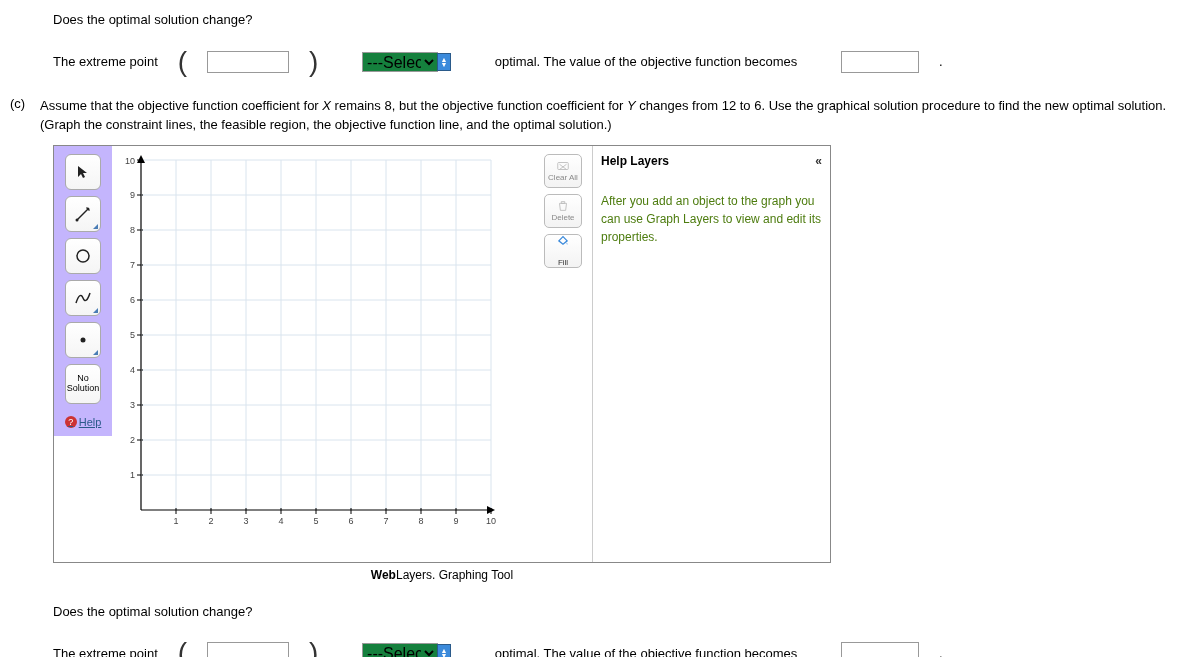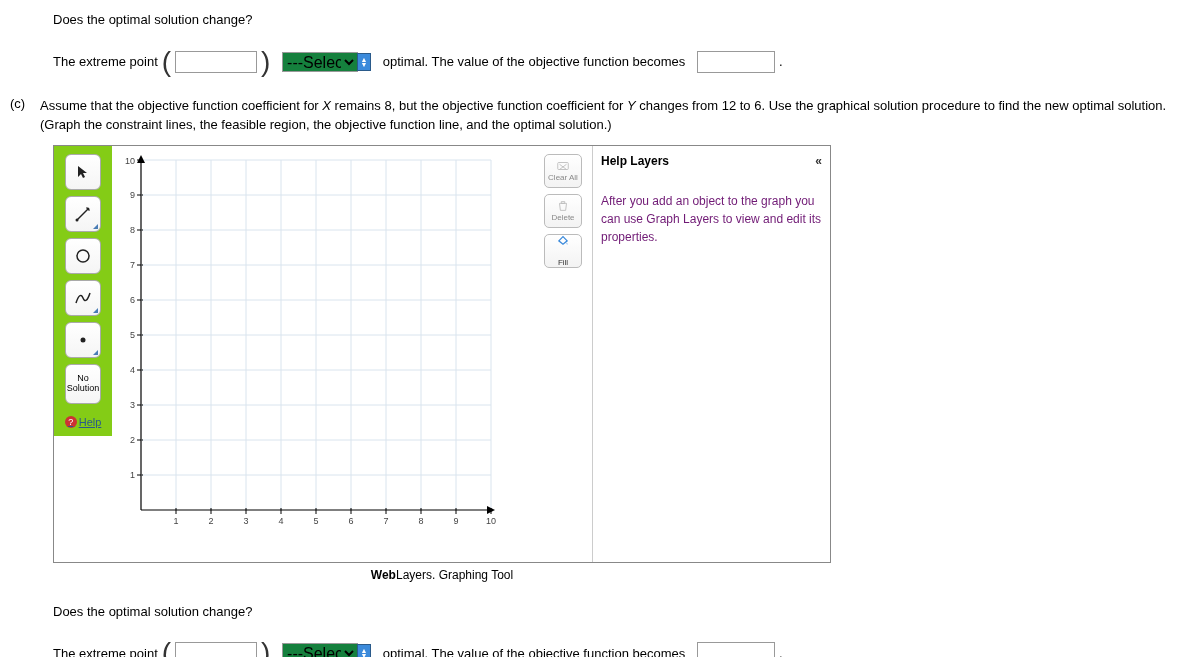--- a/index.html
+++ b/index.html
@@ -6,21 +6,21 @@
   body {
     font-family: Verdana, Arial, sans-serif;
     font-size: 13px;
     color: #000;
     background: #fff;
     margin: 0;
     padding: 10px 0 30px 0;
   }
   .container { max-width: 1200px; }
   .question-text { margin: 0 0 18px 53px; line-height: 1.5; }
-  .answer-line { margin: 0 0 20px 53px; display: flex; align-items: center; gap: 4px; }
+  .answer-line { margin: 0 0 20px 53px; display: flex; align-items: center; gap: 20px; }
   .paren-input {
     display: inline-flex; align-items: center; font-size: 28px; font-weight: 100;
     line-height: 1; color: #333;
   }
   .text-input {
     width: 82px; height: 22px; border: 1px solid #999; font-size: 13px;
     padding: 0 2px; background: #fff;
   }
   .text-input.wide { width: 78px; }
   .select-box {
@@ -40,21 +40,21 @@
   .italic { font-style: italic; }
 
   
   .graph-tool-wrap { margin-left: 53px; margin-top: 8px; margin-bottom: 20px; }
   .graph-main {
     display: flex; align-items: flex-start; border: 1px solid #888;
     width: 778px; height: 418px; background: #fff; position: relative;
   }
   .tool-col {
     width: 58px; display: flex; flex-direction: column; align-items: center;
-    padding: 8px 0; gap: 6px; background: #84cc16;
+    padding: 8px 0; gap: 6px; background: #c4b5fd;
   }
   .tool-btn {
     width: 36px; height: 36px; border: 1px solid #aaa; border-radius: 6px;
     background: linear-gradient(#fff,#f5f5f5); display: flex; align-items: center;
     justify-content: center; font-size: 15px; cursor: pointer; position: relative;
   }
   .tool-btn.tall { height: 40px; flex-direction: column; font-size: 9px; line-height: 1.1; }
   .tool-corner {
     position: absolute; right: 2px; bottom: 2px; width: 0; height: 0;
     border-left: 5px solid transparent; border-bottom: 5px solid #4a7db5;
@@ -88,21 +88,21 @@
 
   .layers-panel {
     width: 238px; border-left: 1px solid #ccc; height: 100%; padding: 8px;
     background: #fff;
   }
   .layers-header {
     display: flex; justify-content: space-between; align-items: center;
     font-weight: bold; font-size: 12px; margin-bottom: 24px;
   }
   .chev-left { font-size: 12px; color: #333; cursor: pointer; }
-  .layers-body { font-size: 12px; color: #701a75; line-height: 1.5; }
+  .layers-body { font-size: 12px; color: #4d7c0f; line-height: 1.5; }
 
   .webassign-bar {
     width: 778px; text-align: center; font-size: 12px; padding: 5px 0 0 0;
     font-family: Arial, sans-serif;
   }
   .webassign-bar b { font-weight: bold; }
 
   .spacer-col { flex: 1; }
 </style>
 </head>

